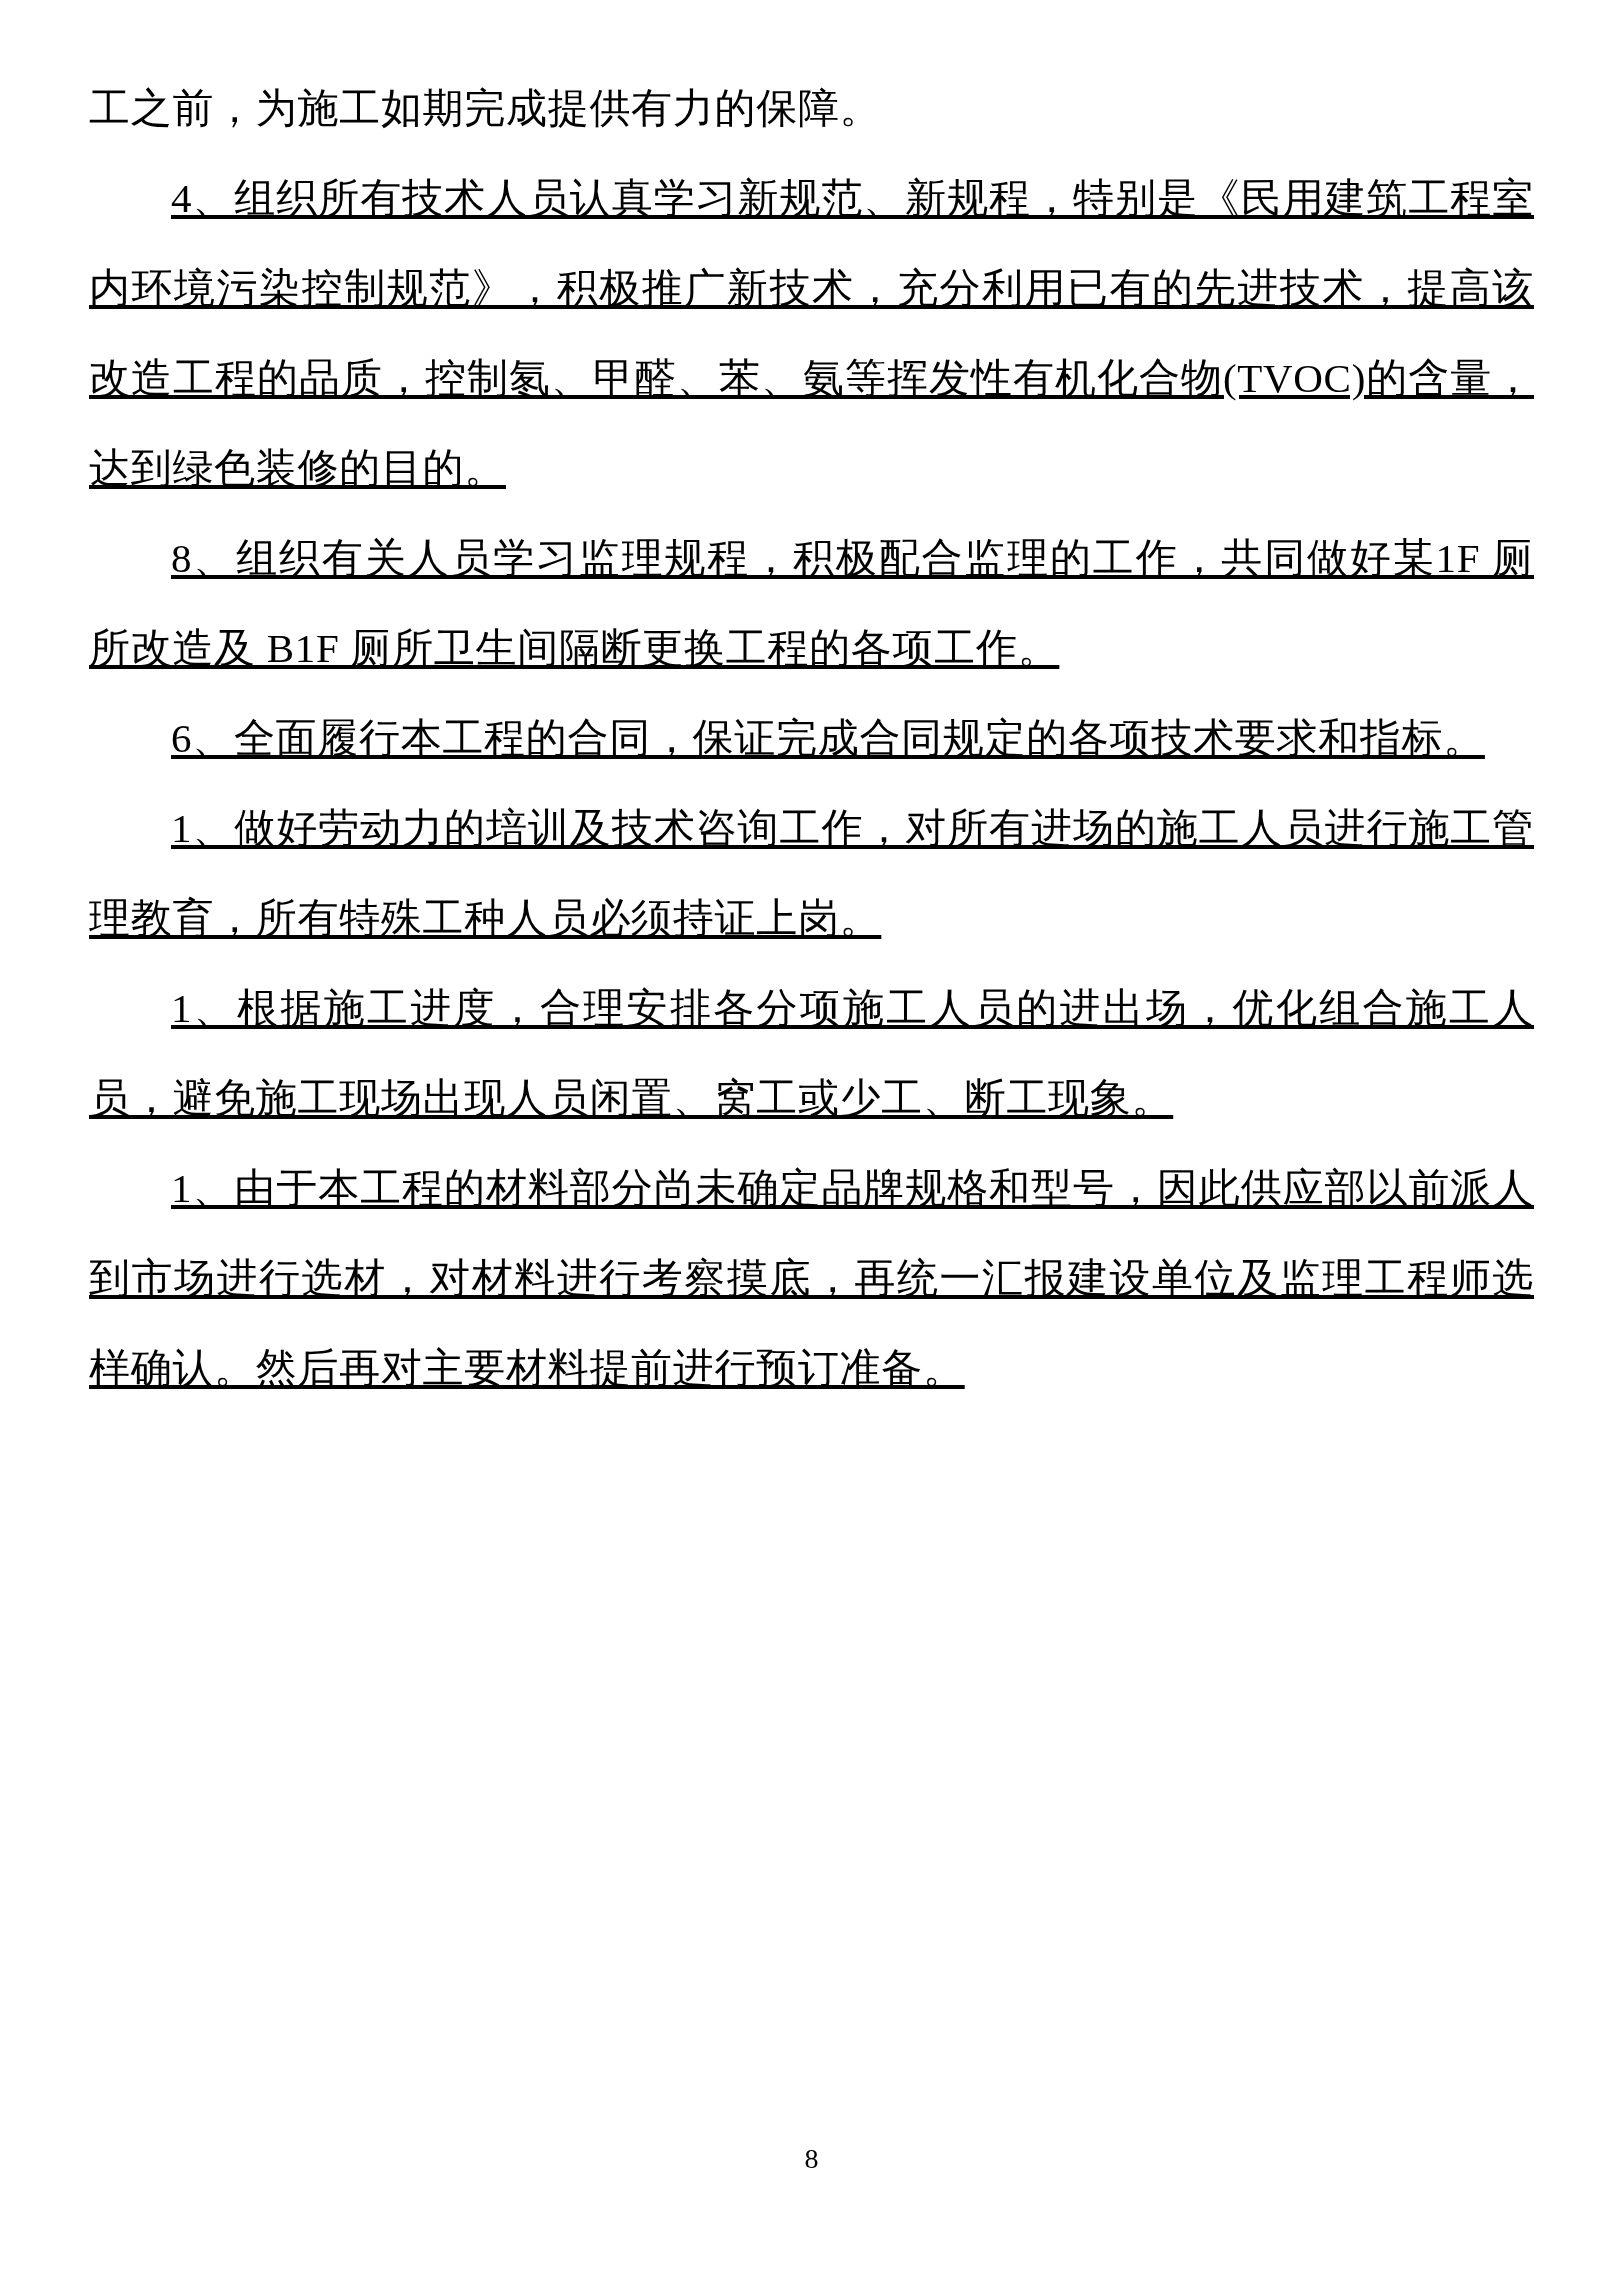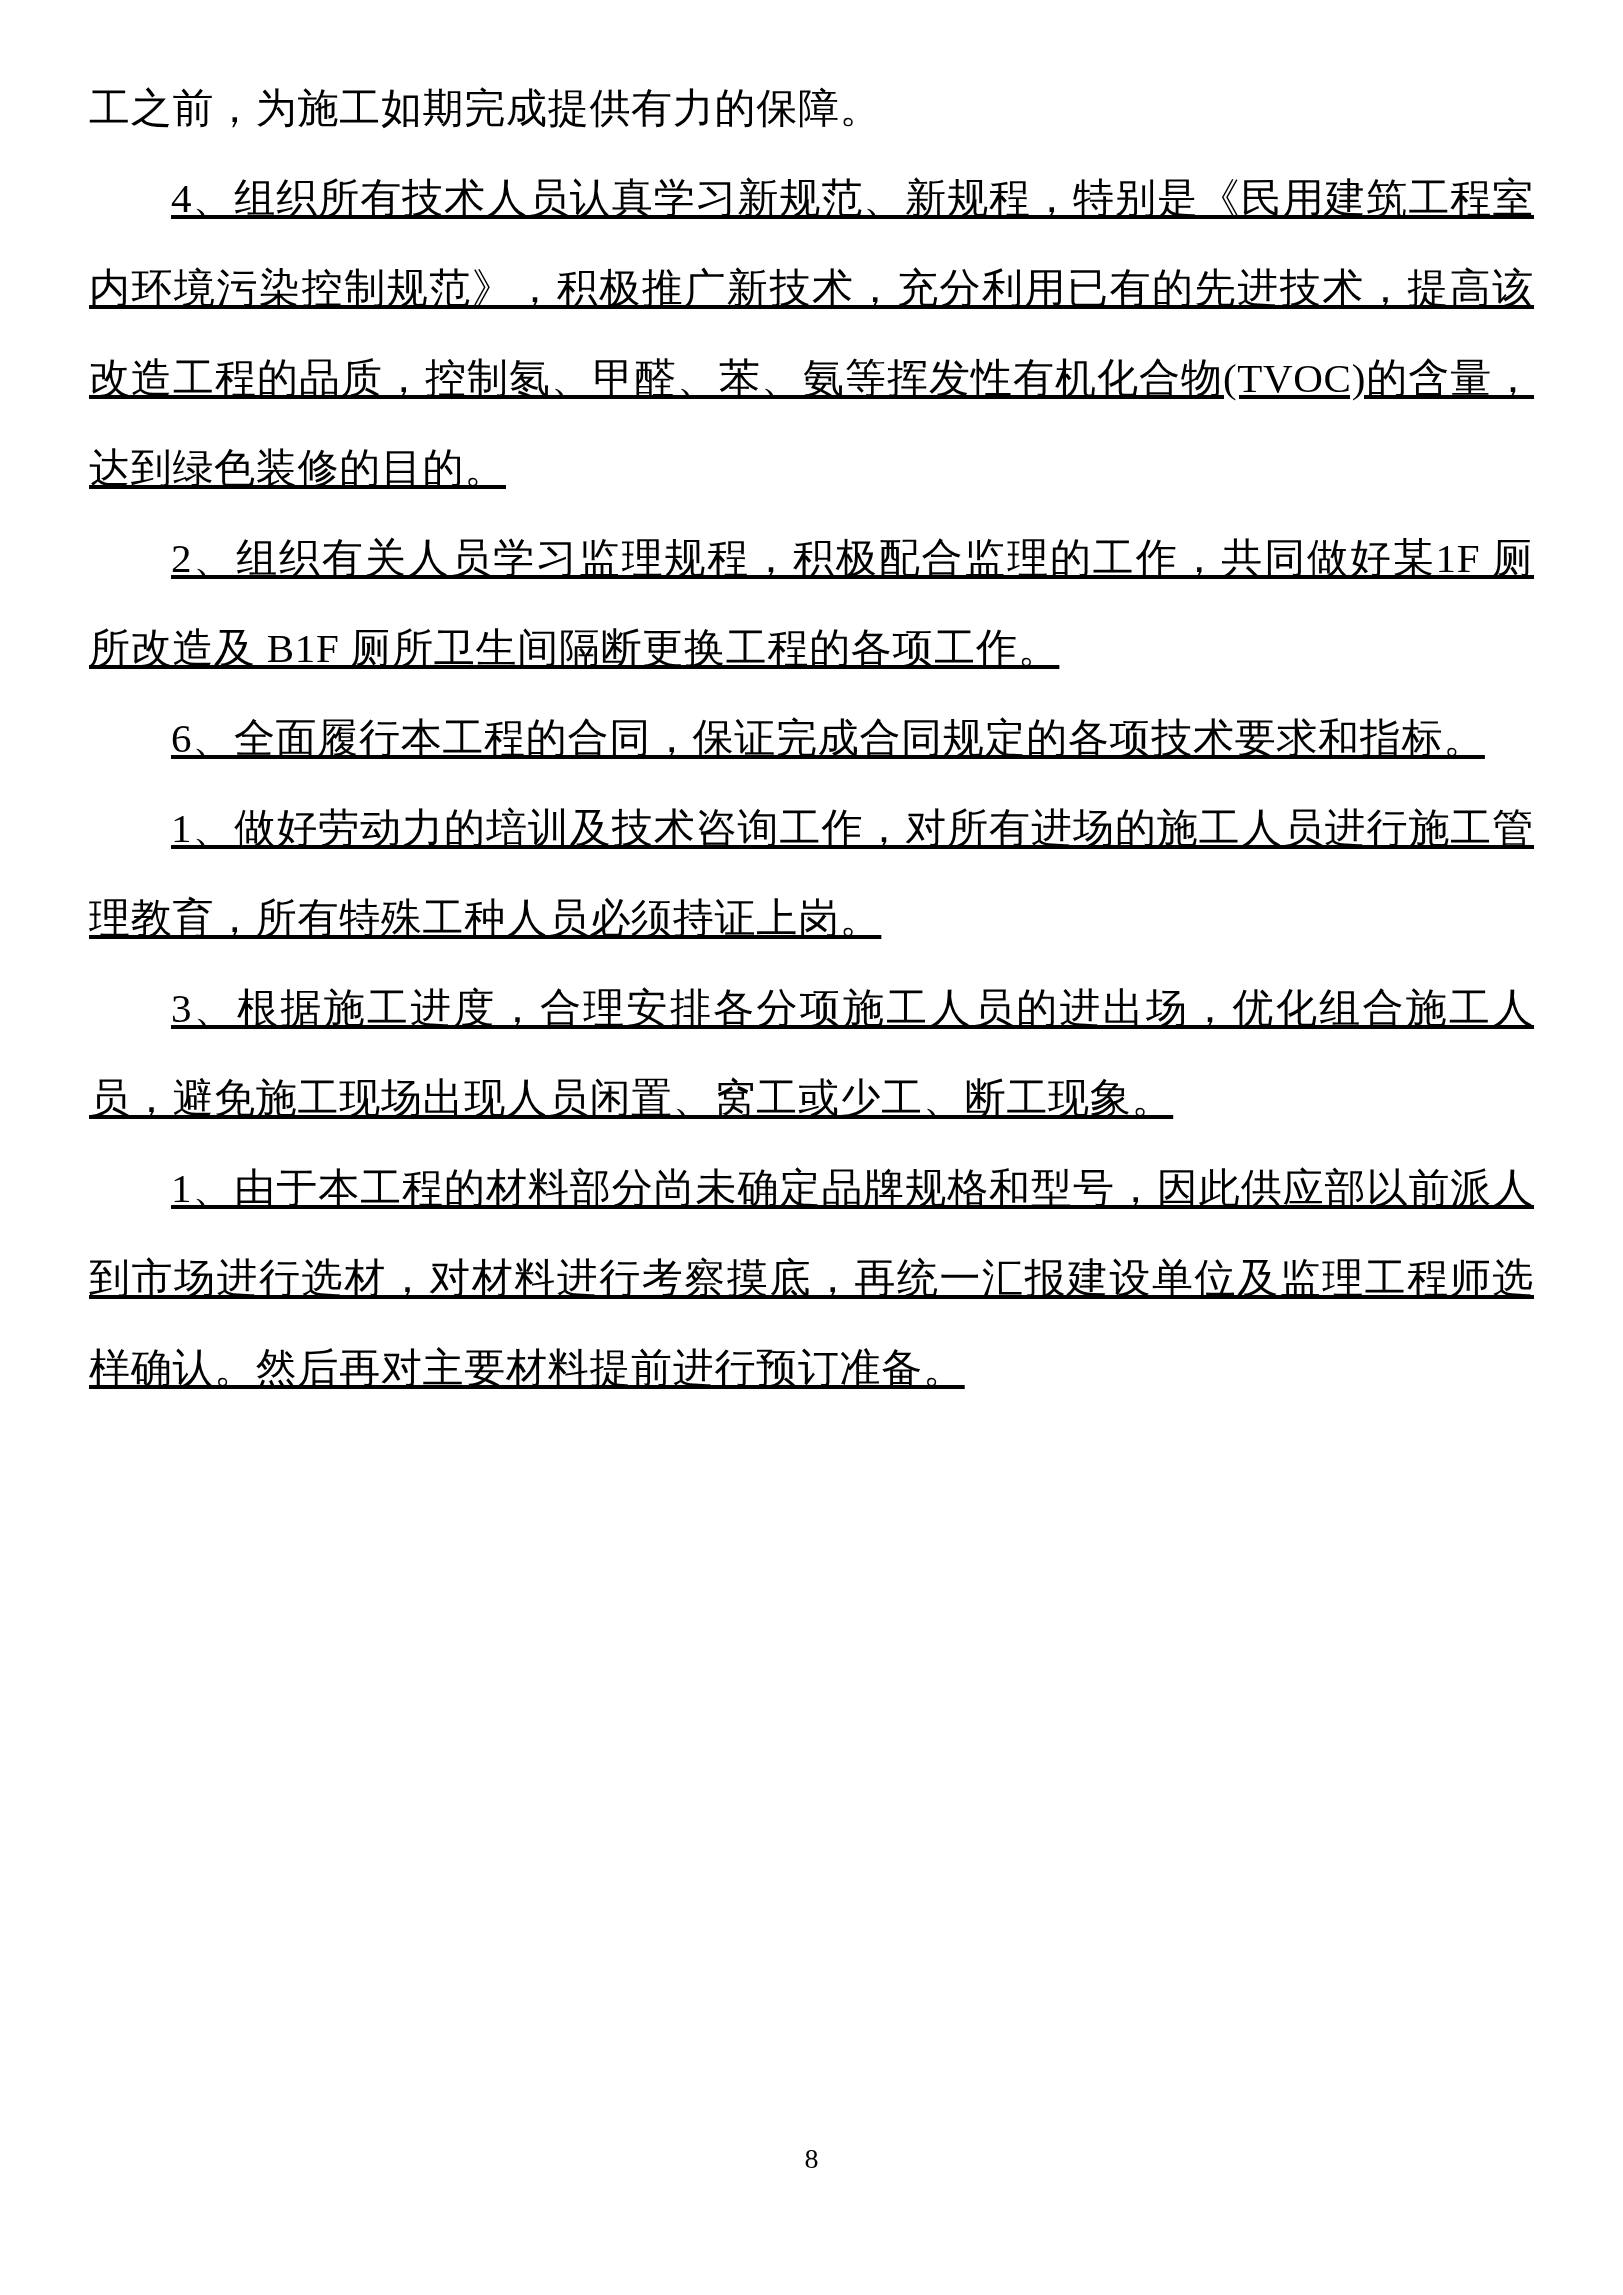--- a/index.html
+++ b/index.html
@@ -40,21 +40,21 @@
     line-height: 1;
   }
 </style>
 </head>
 <body>
 
 <div class="page">
   <div class="content">
     <p class="flush">工之前，为施工如期完成提供有力的保障。</p>
     <p class="indent">4、组织所有技术人员认真学习新规范、新规程，特别是《民用建筑工程室内环境污染控制规范》，积极推广新技术，充分利用已有的先进技术，提高该改造工程的品质，控制氡、甲醛、苯、氨等挥发性有机化合物(TVOC)的含量，达到绿色装修的目的。</p>
-    <p class="indent">2、组织有关人员学习监理规程，积极配合监理的工作，共同做好某1F 厕所改造及 B1F 厕所卫生间隔断更换工程的各项工作。</p>
+    <p class="indent">8、组织有关人员学习监理规程，积极配合监理的工作，共同做好某1F 厕所改造及 B1F 厕所卫生间隔断更换工程的各项工作。</p>
     <p class="indent">6、全面履行本工程的合同，保证完成合同规定的各项技术要求和指标。</p>
     <p class="indent">1、做好劳动力的培训及技术咨询工作，对所有进场的施工人员进行施工管理教育，所有特殊工种人员必须持证上岗。</p>
-    <p class="indent">3、根据施工进度，合理安排各分项施工人员的进出场，优化组合施工人员，避免施工现场出现人员闲置、窝工或少工、断工现象。</p>
+    <p class="indent">1、根据施工进度，合理安排各分项施工人员的进出场，优化组合施工人员，避免施工现场出现人员闲置、窝工或少工、断工现象。</p>
     <p class="indent">1、由于本工程的材料部分尚未确定品牌规格和型号，因此供应部以前派人到市场进行选材，对材料进行考察摸底，再统一汇报建设单位及监理工程师选样确认。然后再对主要材料提前进行预订准备。</p>
   </div>
   <div class="page-number">8</div>
 </div>
 
 
 </body></html>

